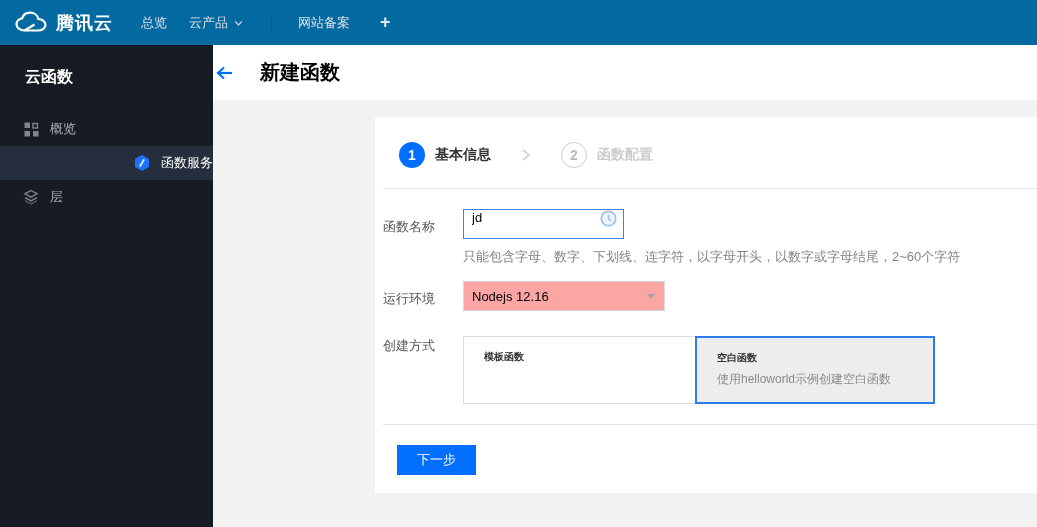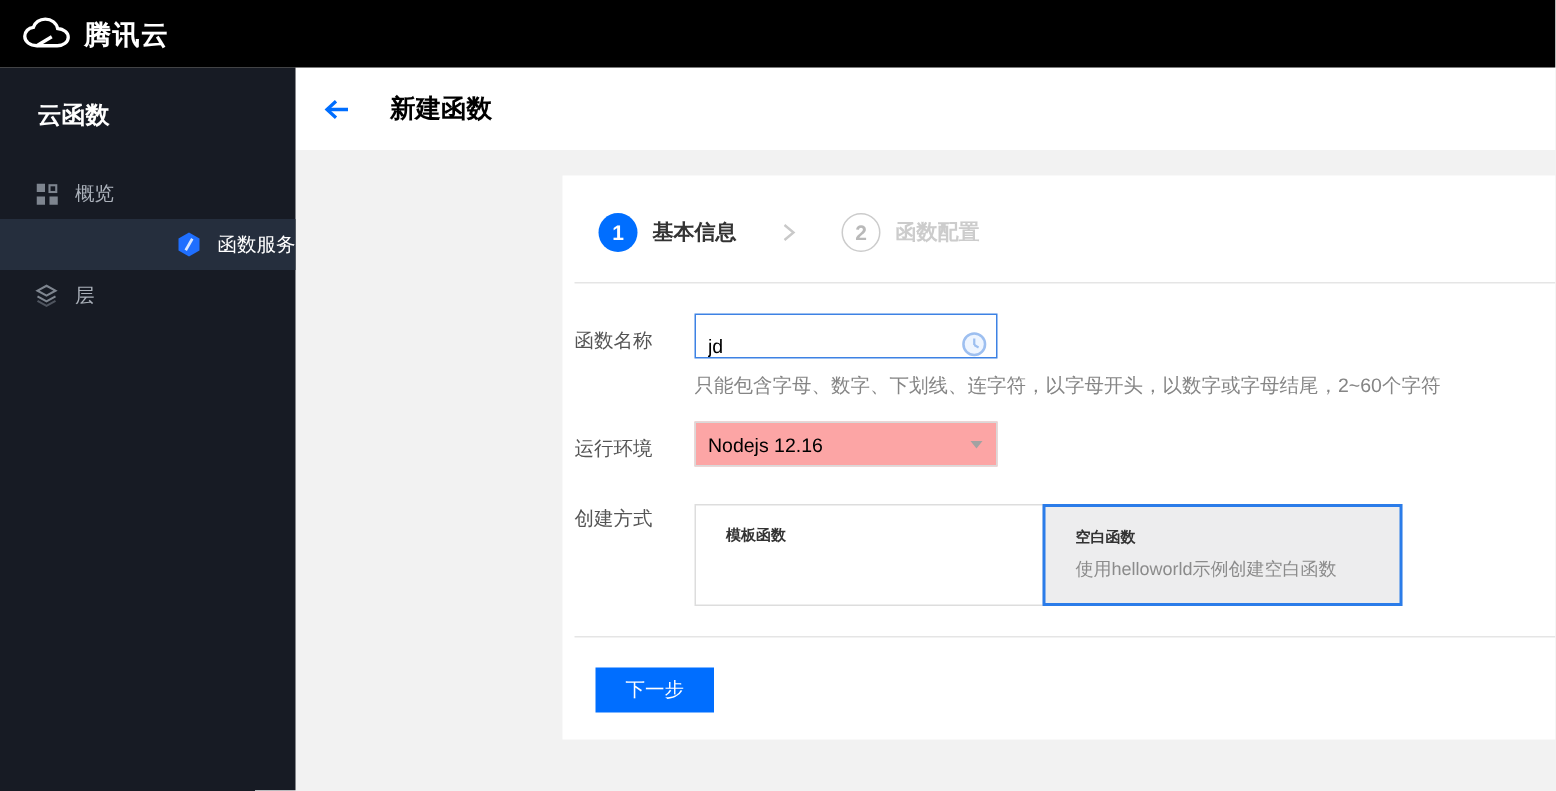--- a/index.html
+++ b/index.html
@@ -3,60 +3,60 @@
 <meta charset="utf-8">
 <style>
   * { margin:0; padding:0; box-sizing:content-box; }
   html,body { width:1037px; height:527px; overflow:hidden; }
   body {
     position:relative;
     font-family:"Liberation Sans","DejaVu Sans",sans-serif;
     background:#f2f2f2;
   }
   
-  .topbar { position:absolute; top:0; left:0; width:100%; height:45px; background:#000000; display:flex; align-items:center; z-index:30; }
+  .topbar { position:absolute; top:0; left:0; width:100%; height:45px; background:#0369a1; display:flex; align-items:center; z-index:30; }
   .brand { display:flex; align-items:center; margin-left:14px; }
   .brand-text { color:#fff; font-size:18px; font-weight:bold; margin-left:8px; letter-spacing:1px; white-space:nowrap; }
   .top-nav { display:flex; align-items:center; margin-left:28px; }
   .top-item { color:#dbe0e8; font-size:13px; cursor:pointer; display:flex; align-items:center; white-space:nowrap; }
   .ti-1 { margin-right:22px; }
   .ti-2 { margin-right:0; }
   .ti-2 .chev { margin-left:6px; margin-top:2px; }
   .top-divider { width:1px; height:16px; background:#3a4254; margin:0 26px 0 28px; }
   .ti-3 { margin-right:30px; }
   .ti-plus { font-size:18px; font-weight:bold; color:#e6eaf0; }
   
-  .sidebar { position:absolute; top:45px; left:0; width:197px; bottom:0; background:#171b24; z-index:20; }
+  .sidebar { position:absolute; top:45px; left:0; width:213px; bottom:0; background:#171b24; z-index:20; }
   .sidebar-title { color:#fff; font-size:16px; font-weight:bold; padding:22px 0 24px 25px; }
   .side-item { height:34px; display:flex; align-items:center; padding-left:22px; color:#abb1ba; font-size:13px; cursor:pointer; }
   .side-item .icon { width:18px; height:18px; margin-right:10px; display:flex; align-items:center; justify-content:center; flex:none; }
   .side-item.selected { background:#252e3d; color:#fff;justify-content:flex-end; }
   
   .main-header { position:absolute; left:197px; top:45px; right:0; height:55px; background:#fff; display:flex; align-items:center; }
   .back-btn { margin-left:18px; cursor:pointer; display:flex; align-items:center; }
-  .page-title { margin-left:26px; font-size:17px; font-weight:bold; color:#000; }
+  .page-title { margin-left:26px; font-size:20px; font-weight:bold; color:#000; }
   
   .content { position:absolute; left:197px; top:100px; right:0; bottom:0; background:#f2f2f2; }
   .card { position:absolute; left:178px; top:17px; right:0; height:376px; background:#fff; }
   .steps { position:absolute; left:24px; top:25px; display:flex; align-items:center; }
   .step-circle { width:26px; height:26px; border-radius:50%; display:flex; align-items:center; justify-content:center; font-size:14px; font-weight:bold; flex:none; }
   .step-circle.active { background:#006eff; color:#fff; }
   .step-circle.pending { width:24px; height:24px; border:1px solid #ccc; color:#b9b9b9; background:#fff; }
   .step-label { margin-left:10px; font-size:14px; font-weight:bold; }
   .step-label.active { color:#333; }
   .step-label.pending { color:#ccc; }
   .step-sep { margin:0 30px; display:flex; }
   .divider { position:absolute; left:8px; right:0; height:1px; background:#e5e5e5; }
   .d1 { top:71px; }
   .d2 { top:307px; }
   .form-label { position:absolute; left:8px; font-size:13px; color:#555; }
   .label-name { top:101px; }
   .label-runtime { top:173px; }
   .label-method { top:220px; }
-  .name-input-wrap { position:absolute; left:88px; top:92px; width:202px; height:30px; border:1px solid #3d82e4; box-sizing:border-box; display:flex; align-items:flex-end; background:#fff; }
+  .name-input-wrap { position:absolute; left:88px; top:92px; width:161px; height:30px; border:1px solid #3d82e4; box-sizing:border-box; display:flex; align-items:flex-start; background:#fff; }
   .name-input { border:none; outline:none; flex:1; min-width:0; font-size:13px; padding-left:8px; color:#000; background:transparent; font-family:inherit; }
   .clock { margin-right:6px; flex:none; display:flex; }
   .hint { position:absolute; left:88px; top:131px; font-size:13px; color:#858585; white-space:nowrap; }
   .runtime-select { position:absolute; left:88px; top:164px; width:202px; height:30px; border:1px solid #d9d9d9; box-sizing:border-box; background:#fca5a5; cursor:pointer; display:flex; align-items:center; font-size:13px; color:#000; padding-left:8px; }
   .sel-caret { position:absolute; right:9px; top:12px; width:0; height:0; border-left:4px solid transparent; border-right:4px solid transparent; border-top:5px solid #a2a2a2; }
   .method-card { position:absolute; top:219px; width:240px; height:68px; box-sizing:border-box; cursor:pointer; }
   .mc1 { left:88px; border:1px solid #ddd; background:#fff; }
   .mc2 { left:320px; border:2px solid #2b7ce9; background:#ededee; }
   .mc-title { margin:13px 0 0 20px; font-size:10px; font-weight:bold; color:#333; }
   .mc-desc { margin:6px 0 0 20px; font-size:12px; color:#8b8b8b; }
@@ -67,20 +67,34 @@
 
 <div class="topbar">
   <div class="brand">
     <span style="display:flex">
       <svg width="34" height="23" viewBox="0 0 34 23" fill="none">
         <path d="M10.5 19.5 C6 19.5 2.5 16.8 2.5 13.2 C2.5 10 5 7.6 8.2 7.3 C9.2 4 12.4 1.7 16.2 1.7 C20.3 1.7 23.7 4.4 24.4 8 C28.4 8.2 31.5 10.7 31.5 13.8 C31.5 17 28.3 19.5 24.2 19.5 Z" stroke="#ffffff" stroke-width="2.2"></path>
         <path d="M20.5 13.5 L10.5 19.5" stroke="#ffffff" stroke-width="2.2"></path>
       </svg>
     </span>
     <span class="brand-text">腾讯云</span>
+  </div>
+  <div class="top-nav">
+    <span class="top-item ti-1">总览</span>
+    <span class="top-item ti-2">
+      <span>云产品</span>
+      <span class="chev" style="display:flex">
+        <svg width="9" height="7" viewBox="0 0 9 7">
+            <polyline points="1.2,1.5 4.5,5 7.8,1.5" fill="none" stroke="#c3c9d4" stroke-width="1.4"></polyline>
+          </svg>
+      </span>
+    </span>
+    <span class="top-divider"></span>
+    <span class="top-item ti-3">网站备案</span>
+    <span class="top-item ti-plus">+</span>
   </div>
 </div>
 
 <div class="sidebar">
   <div class="sidebar-title">云函数</div>
 
   <div class="side-item">
     <span class="icon">
       <svg width="15" height="15" viewBox="0 0 15 15">
         <rect x="0.5" y="0.5" width="5.5" height="5.5" fill="#7e858f"></rect>

